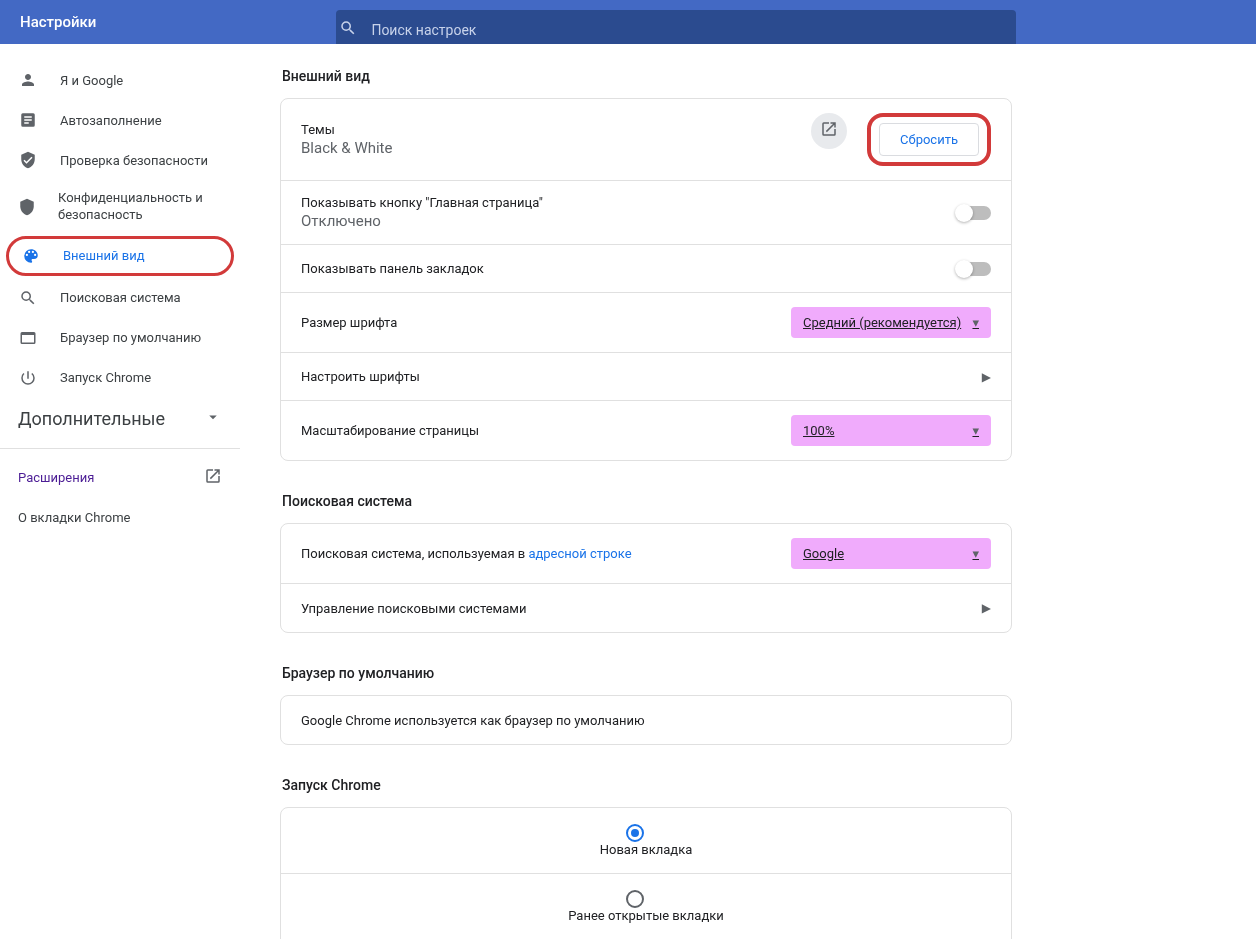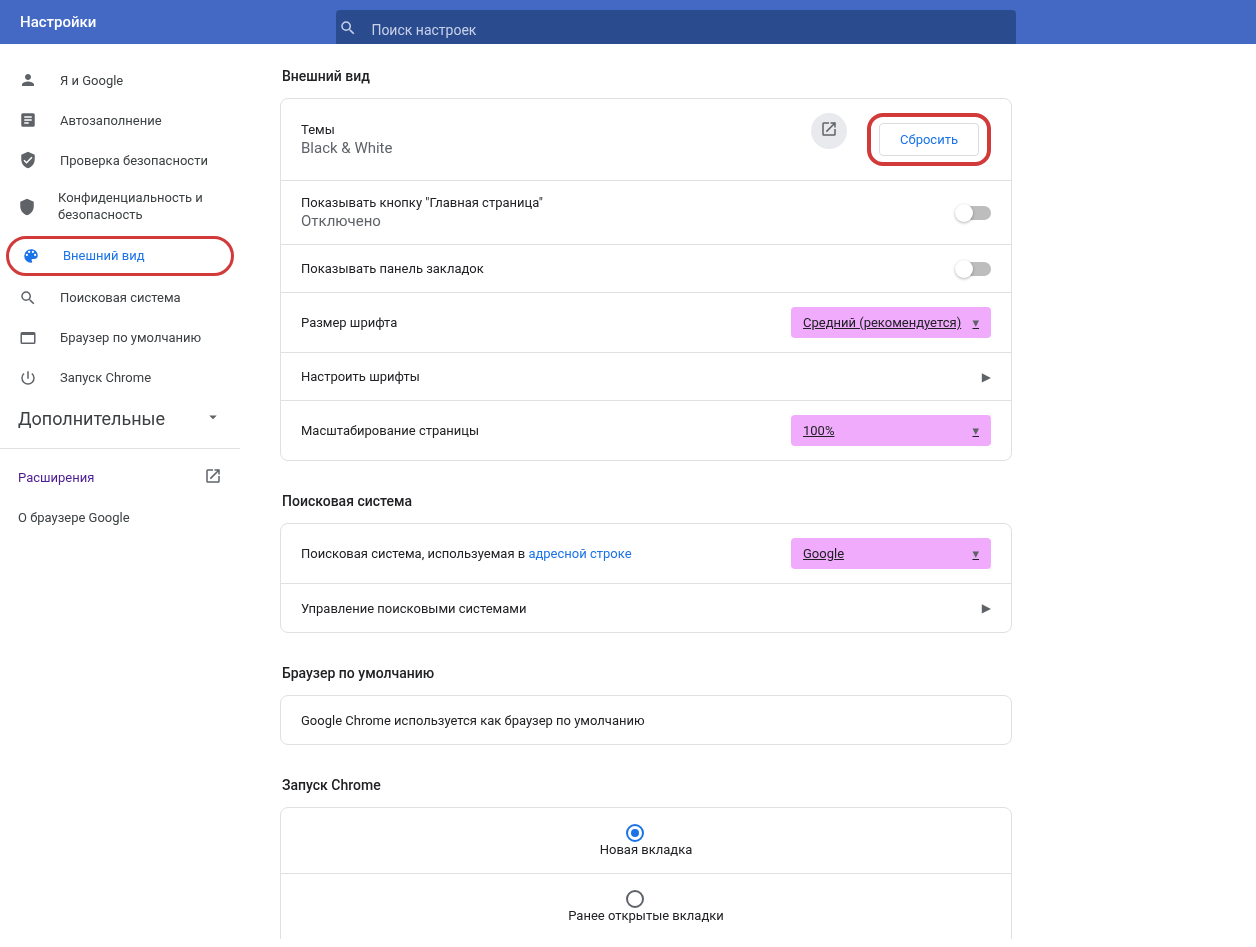--- a/index.html
+++ b/index.html
@@ -141,21 +141,21 @@
           </svg></span>
     </div>
     <div class="divider"></div>
     <div class="ext-row">
       <span>Расширения</span>
       <span><svg viewBox="0 0 24 24" fill="#5f6368" width="16" height="16">
             <path d="M19 19H5V5h7V3H5a2 2 0 00-2 2v14a2 2 0 002 2h14a2 2 0 002-2v-7h-2v7zM14 3v2h3.59l-9.83 9.83 1.41 1.41L19 6.41V10h2V3h-7z"></path>
           </svg></span>
     </div>
     <div class="sidebar-item" style="padding-left:18px">
-      <span class="label">О браузере Google</span>
+      <span class="label">О вкладки Chrome</span>
     </div>
   </div>
 
   <div class="main">
     <div class="section-title">Внешний вид</div>
     <div class="card">
       <div class="row">
         <div>
           <div class="row-text">Темы</div>
           <div class="row-sub">Black &amp; White</div>

